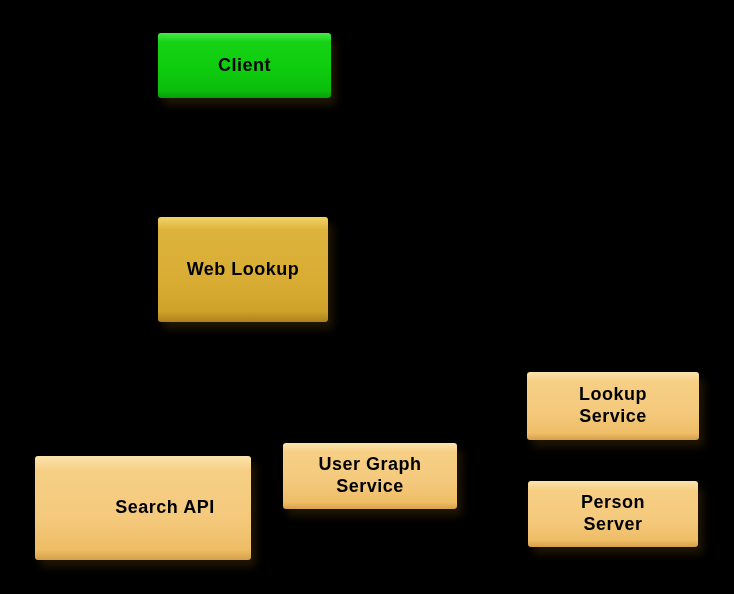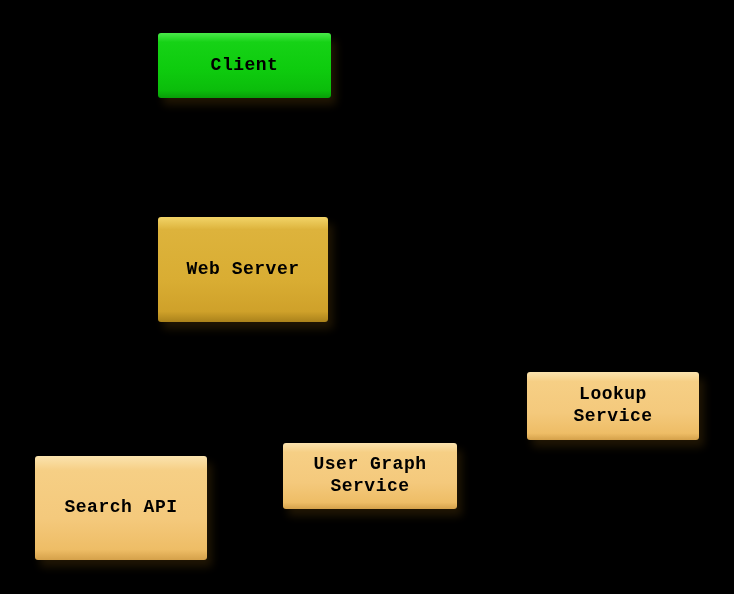--- a/index.html
+++ b/index.html
@@ -6,21 +6,21 @@
     margin: 0;
     padding: 0;
     background: #000000;
   }
   .canvas {
     position: relative;
     width: 734px;
     height: 594px;
     background: #000000;
     overflow: hidden;
-    font-family: Liberation Mono, monospace;
+    font-family: Liberation Sans, sans-serif;
   }
   .node {
     position: absolute;
     display: flex;
     align-items: center;
     justify-content: center;
     text-align: center;
     border-radius: 3px;
     color: #000000;
     font-weight: bold;
@@ -41,46 +41,50 @@
     left: 158px; top: 217px; width: 170px; height: 105px;
     background: linear-gradient(180deg,
       #f2d468 0%, #ddb33c 12%, #d9ad33 60%, #cfa12a 90%, #aa821b 100%);
   }
   
   .tan {
     background: linear-gradient(180deg,
       #fbe3ae 0%, #f6cf85 14%, #f4c97c 60%, #eebd66 90%, #d5a14a 100%);
     text-align: center;
   }
-  .n-search-api        { left: 35px;  top: 456px; width: 172px; height: 104px; }
+  .n-search-api        { left: 35px;  top: 456px; width: 172px; height: 104px; padding-left: 44px; }
   .n-user-graph-service{ left: 283px; top: 423px; width: 174px; height: 66px; margin-top: 20px;  }
   .n-lookup-service    { left: 527px; top: 372px; width: 172px; height: 68px;  }
   .n-person-server     { left: 528px; top: 481px; width: 170px; height: 66px;  }
 </style>
 </head>
 <body>
 
 <div class="canvas">
 
   <div class="node n-client">
     <span>Client</span>
   </div>
 
   <div class="node n-web-server">
-    <span>Web Server</span>
+    <span>Web Lookup</span>
   </div>
 
   <div class="node tan n-search-api">
     <span>Search API</span>
   </div>
 
   <div class="node tan n-user-graph-service">
     <span>User Graph
 Service</span>
   </div>
 
   <div class="node tan n-lookup-service">
     <span>Lookup
 Service</span>
   </div>
 
+  <div class="node tan n-person-server">
+    <span>Person
+Server</span>
+  </div>
 
 </div>
 
 </body></html>

